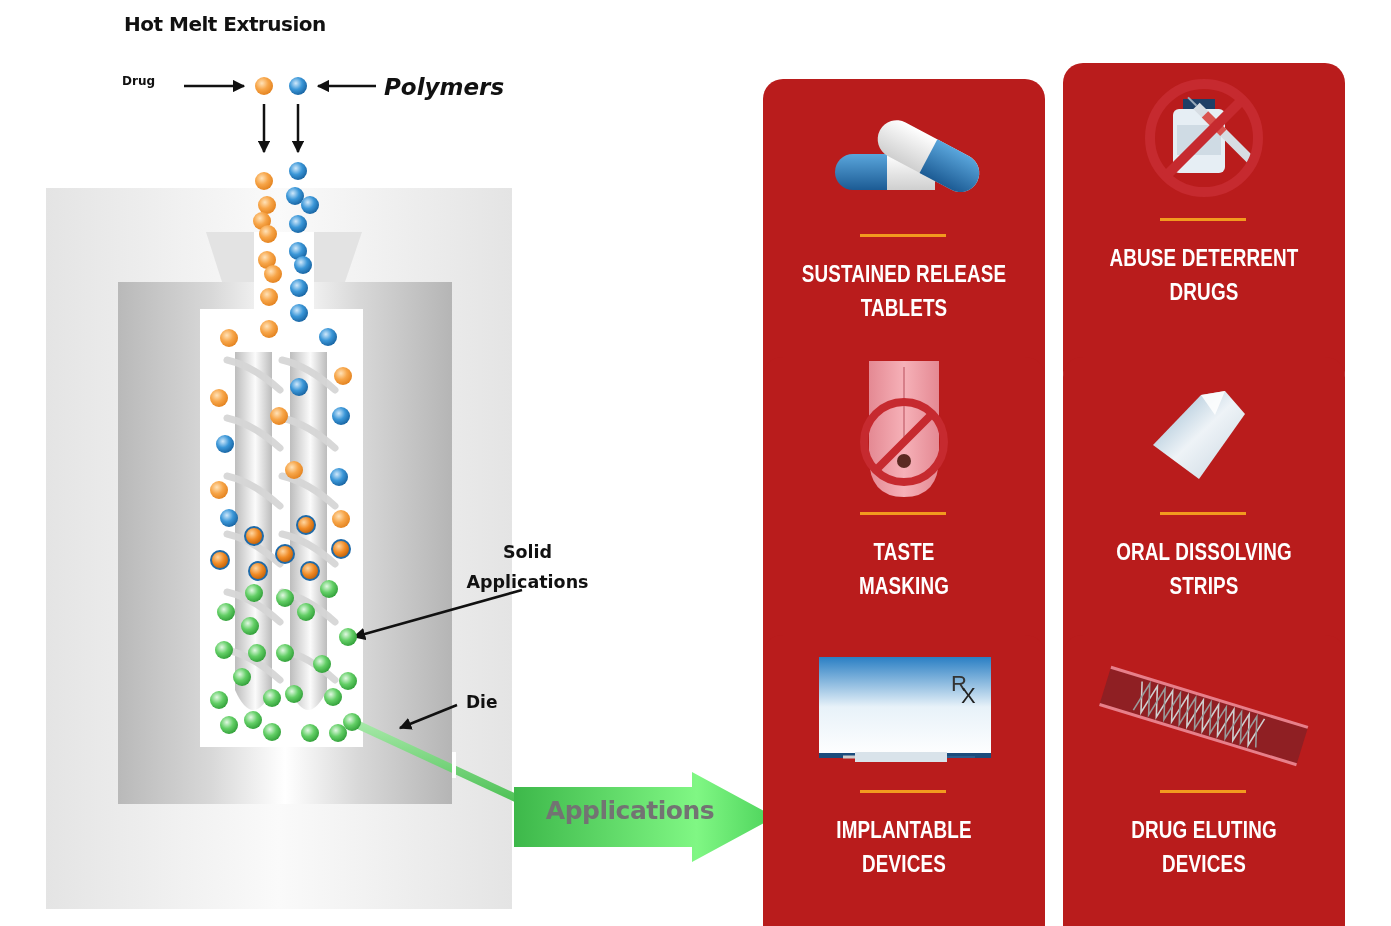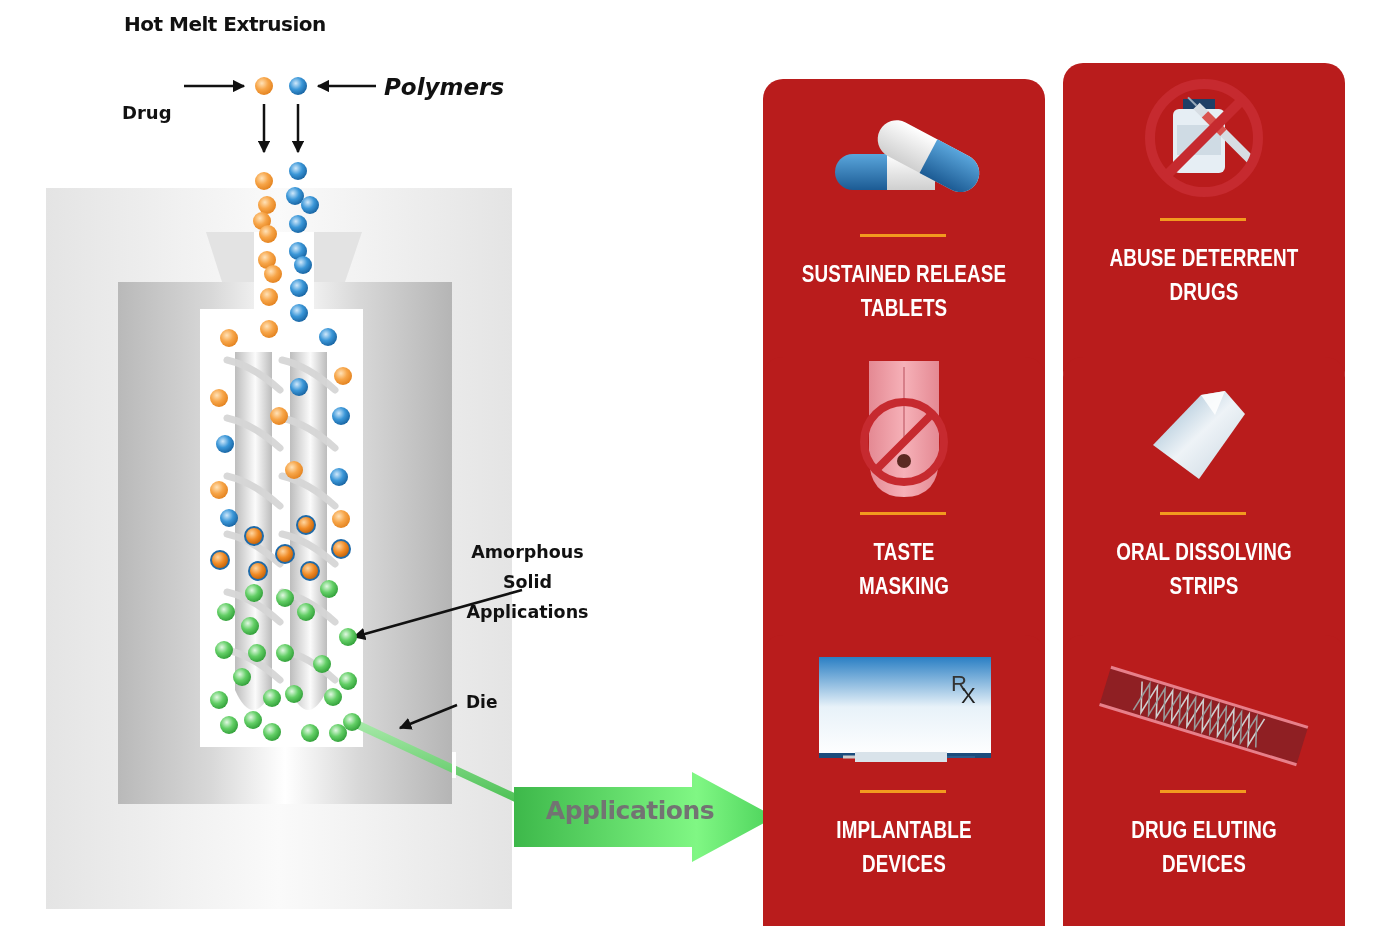--- a/index.html
+++ b/index.html
@@ -1,20 +1,20 @@
 <!DOCTYPE html>
 <html><head>
 <meta charset="utf-8">
 <style>
   html,body{margin:0;padding:0;background:#ffffff;}
   body{width:1391px;height:926px;position:relative;overflow:hidden;font-family:"Liberation Sans",sans-serif;}
   #diagram{position:absolute;left:0;top:0;}
   .title{position:absolute;left:124px;top:12px;font-family:"DejaVu Sans",sans-serif;font-weight:bold;font-size:20px;color:#111;letter-spacing:-0.5px;}
   .lbl{position:absolute;font-family:"DejaVu Sans",sans-serif;font-weight:bold;color:#111;}
-  .lbl-drug{left:122px;top:74px;font-size:18px;margin-top:28px;}
+  .lbl-drug{left:122px;top:74px;font-size:12px;}
   .lbl-poly{left:384px;top:74px;font-size:23px;font-style:italic;}
   .lbl-asd{left:440px;top:537px;font-size:17.5px;text-align:center;line-height:30px;width:175px;}
   .lbl-die{left:466px;top:692px;font-size:17px;}
   .lbl-app{position:absolute;left:520px;top:796px;width:220px;text-align:center;font-family:"DejaVu Sans",sans-serif;font-weight:bold;font-size:25px;color:#737373;letter-spacing:-0.5px;}
   .card{position:absolute;width:282px;height:328px;background:#b91c1c;border-radius:20px;}
   .card .rule{position:absolute;left:97px;top:155px;width:86px;height:3px;background:#f29a1f;}
   .card .cap{position:absolute;left:0;top:178px;width:282px;text-align:center;color:#fff;font-family:"Liberation Sans",sans-serif;font-weight:bold;font-size:23px;line-height:34px;transform:scaleX(0.82);letter-spacing:0.2px;}
   .card .art{position:absolute;left:0;top:0;width:282px;height:150px;}
 </style>
 </head>
@@ -206,21 +206,20 @@
       <circle cx="352" cy="722" r="9" fill="url(#bGreen)"></circle>
     </g>
 
   <g id="cards-art"></g>
 </svg>
 
 <div class="title">Hot Melt Extrusion</div>
 <div class="lbl lbl-drug">Drug</div>
 <div class="lbl lbl-poly">Polymers</div>
 <div class="lbl lbl-asd">
-  <div>Amorphous</div>
   <div>Solid Applications</div>
 </div>
 <div class="lbl lbl-die">Die</div>
 <div class="lbl-app">Applications</div>
 
 <div class="card" style="left:763px;top:79px;">
   <svg class="art" viewBox="0 0 282 150">
     <rect x="72" y="75" width="100" height="36" rx="18" fill="url(#gCapB)"></rect>
     <rect x="124" y="75" width="48" height="36" fill="url(#gCapW)"></rect>
     <rect x="160" y="75" width="12" height="36" rx="0" fill="url(#gCapW)"></rect>

